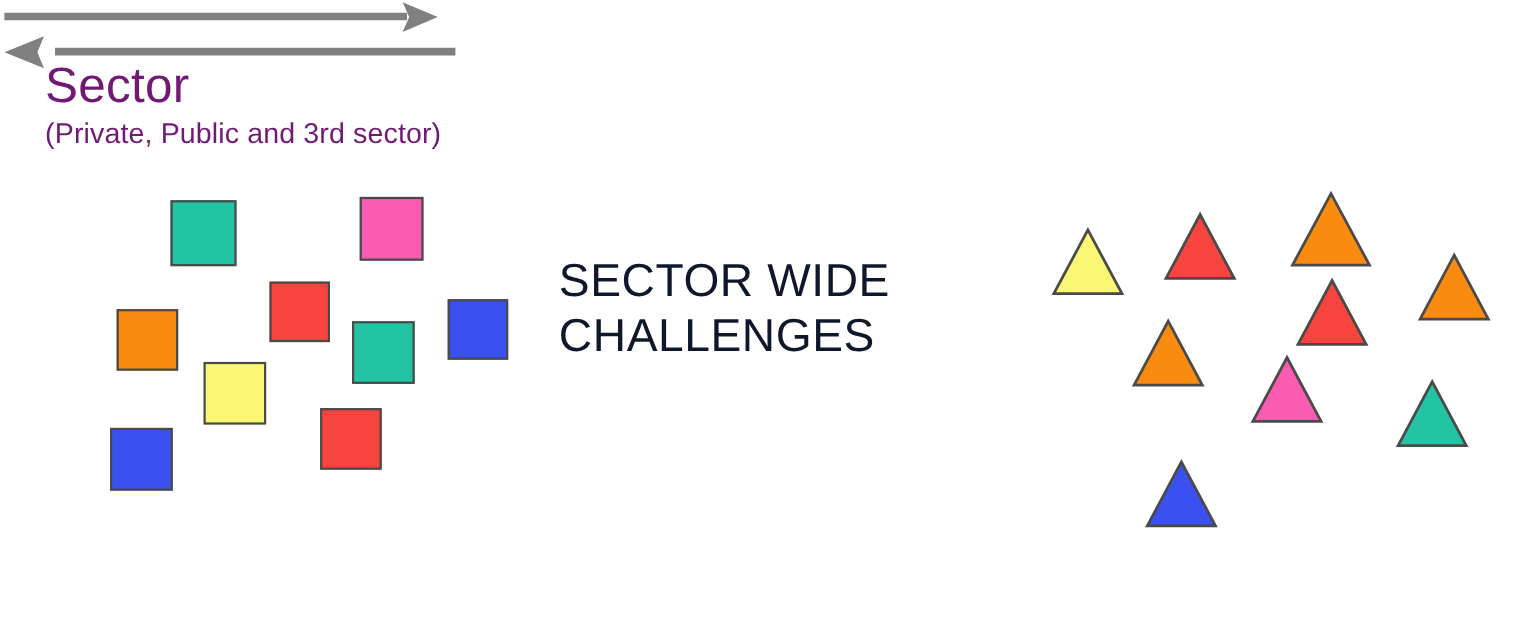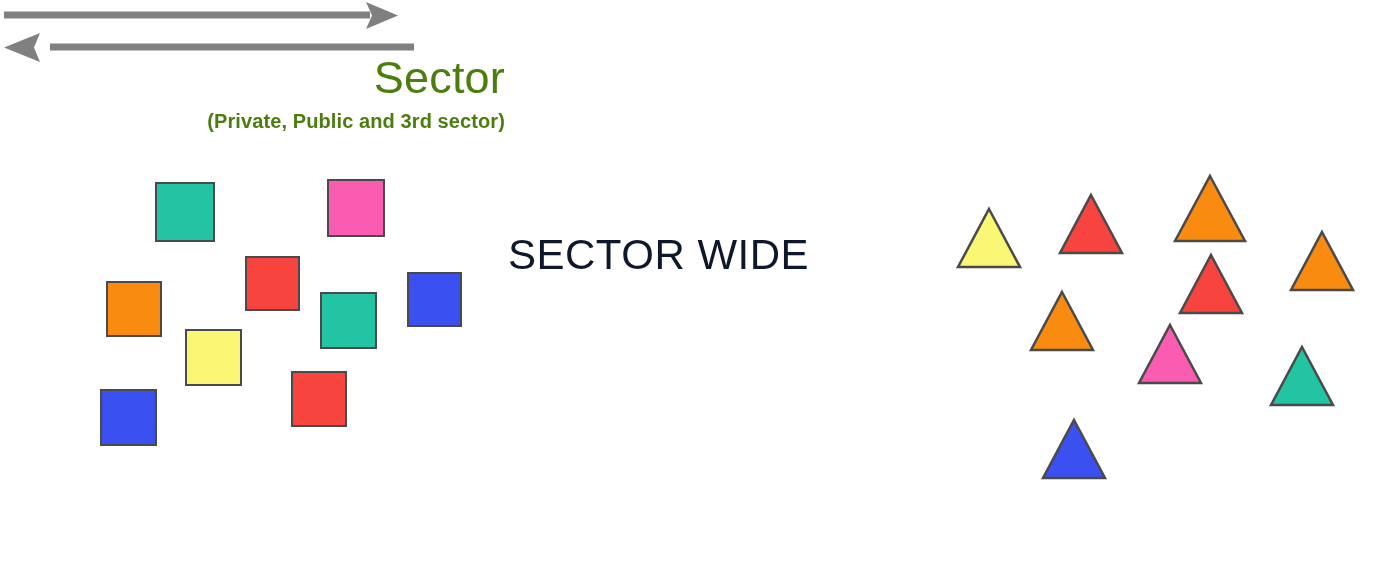--- a/index.html
+++ b/index.html
@@ -16,36 +16,37 @@
     position: relative;
     width: 1400px;
     height: 561px;
     background: #ffffff;
     overflow: hidden;
   }
 
   
   .col-heading {
     position: absolute;
-    text-align: right;
-    color: #4d7c0f;
+    text-align: left;
+    color: #701a75;
+    margin-left: 41px;
   }
   .col-heading .title {
     display: block;
     font-size: 45px;
     line-height: 52px;
     font-weight: 400;
     letter-spacing: 0.2px;
     white-space: nowrap;
   }
   .col-heading .subtitle {
     display: block;
-    font-size: 20px;
+    font-size: 26px;
     line-height: 34px;
-    font-weight: 700;
+    font-weight: 400;
     letter-spacing: 0.1px;
     white-space: nowrap;
   }
   #heading-sector { left: 0px;   top: 52px; width: 505px; }
   #heading-academics { left: 1000px; top: 52px; width: 400px; }
 
   
   #center-label {
     position: absolute;
     left: 508px;
@@ -91,20 +92,21 @@
 <div id="canvas">
 
   <div class="col-heading" id="heading-sector">
     <span class="title">Sector</span>
     <span class="subtitle">(Private, Public and 3rd sector)</span>
   </div>
 
 
   <div id="center-label">
     <span class="line">SECTOR WIDE</span>
+    <span class="line">CHALLENGES</span>
   </div>
 
   <div id="arrow-right-wrap">
     <svg class="arrow-svg" width="400" height="32" viewBox="0 0 400 32">
       <line id="ar-line" x1="4" y1="15" x2="370" y2="15" stroke="#808080" stroke-width="7" stroke-linecap="butt"></line>
       <polygon id="ar-head" points="366,2 398,15.5 366,29 372,15.5" fill="#808080"></polygon>
     </svg>
   </div>
 
   <div id="arrow-left-wrap">

